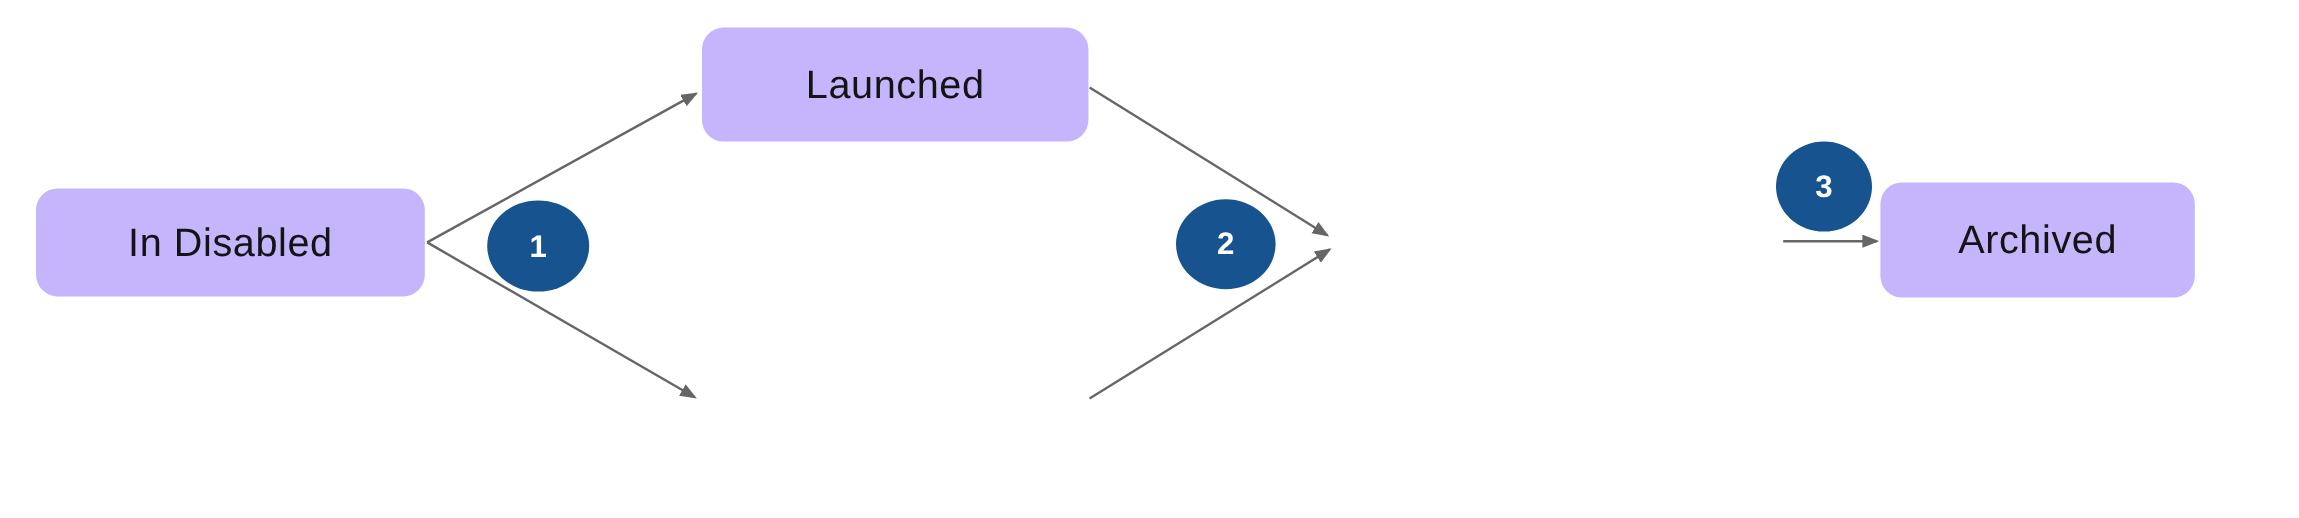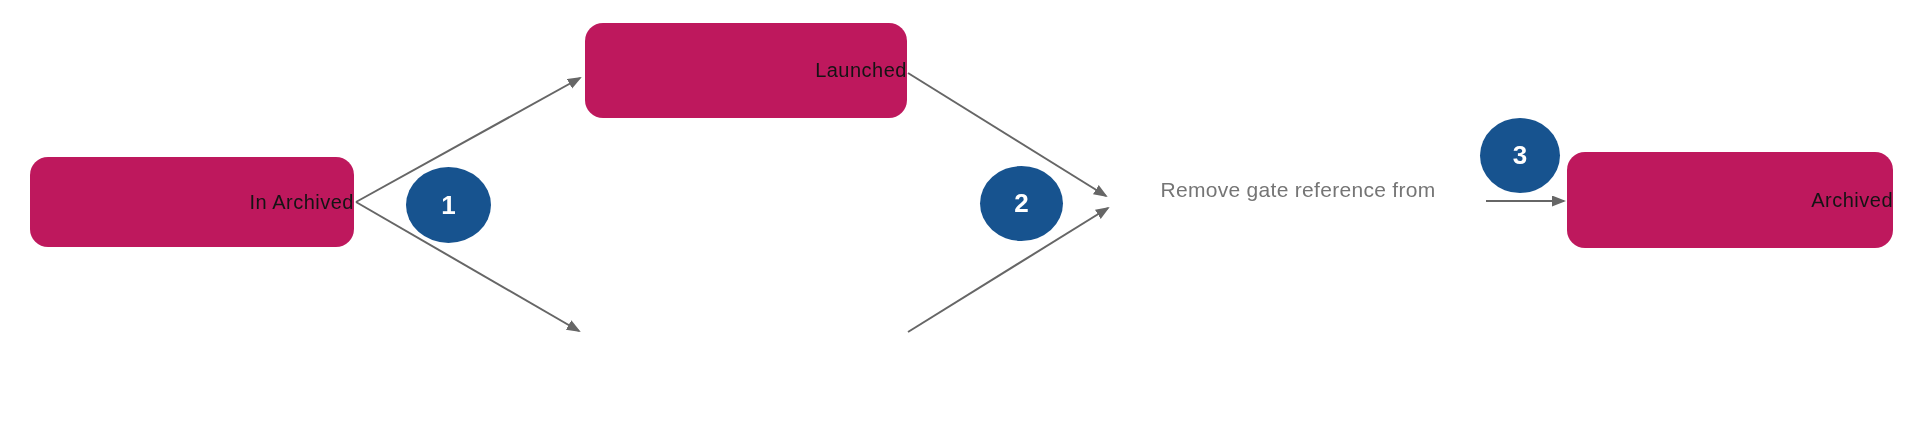--- a/index.html
+++ b/index.html
@@ -12,26 +12,26 @@
     overflow: hidden;
   }
   .connector-layer {
     position: absolute;
     left: 0; top: 0;
     width: 1916px; height: 432px;
     pointer-events: none;
   }
   .node {
     position: absolute;
-    background: #be185d;
+    background: #c4b5fd;
     border-radius: 18px;
     display: flex;
     align-items: center;
-    justify-content: flex-end;
-    font-size: 20px;
+    justify-content: center;
+    font-size: 33px;
     letter-spacing: 0.5px;
     color: #141414;
     white-space: nowrap;
   }
   .step-badge {
     position: absolute;
     background: #17538f;
     border-radius: 50%;
     display: flex;
     align-items: center;
@@ -45,21 +45,21 @@
     color: #757575;
     font-size: 21px;
     line-height: 27px;
     text-align: center;
     letter-spacing: 0.3px;
   }
   
   #node-in-progress { left: 30px;   top: 157px; width: 324px; height: 90px; }
   #node-launched    { left: 585px;  top: 23px;  width: 322px; height: 95px; }
   #node-disabled    { left: 585px;  top: 288px; width: 323px; height: 92px; }
-  #node-archived    { left: 1567px; top: 152px; width: 326px; height: 96px; }
+  #node-archived    { left: 1567px; top: 152px; width: 262px; height: 96px; }
   #step-1 { left: 406px;  top: 167px; width: 85px; height: 76px; }
   #step-2 { left: 980px;  top: 166px; width: 83px; height: 75px; }
   #step-3 { left: 1480px; top: 118px; width: 80px; height: 75px; }
   #annotation-remove-gate { left: 1128px; top: 176px; width: 340px; }
 </style>
 </head>
 <body>
 
 <div class="canvas">
 
@@ -72,21 +72,21 @@
     <g stroke="#666666" stroke-width="2" fill="none">
       <line x1="356" y1="202" x2="580" y2="78" marker-end="url(#arrowhead)"></line>
       <line x1="356" y1="202" x2="579" y2="331" marker-end="url(#arrowhead)"></line>
       <line x1="908" y1="73" x2="1106" y2="196" marker-end="url(#arrowhead)"></line>
       <line x1="908" y1="332" x2="1108" y2="208" marker-end="url(#arrowhead)"></line>
       <line x1="1486" y1="201" x2="1564" y2="201" marker-end="url(#arrowhead)"></line>
     </g>
   </svg>
 
   <div class="node" id="node-in-progress">
-    <span>In Archived</span>
+    <span>In Disabled</span>
   </div>
 
   <div class="node" id="node-launched">
     <span>Launched</span>
   </div>
 
 
   <div class="node" id="node-archived">
     <span>Archived</span>
   </div>
@@ -97,16 +97,15 @@
 
   <div class="step-badge" id="step-2">
     <span>2</span>
   </div>
 
   <div class="step-badge" id="step-3">
     <span>3</span>
   </div>
 
   <div class="annotation" id="annotation-remove-gate">
-    <div>Remove gate reference from</div>
   </div>
 
 </div>
 
 </body></html>

